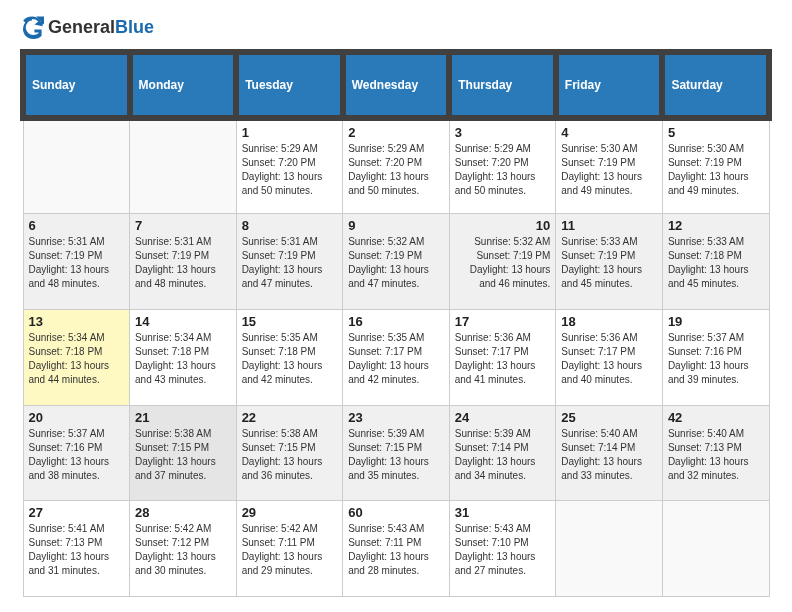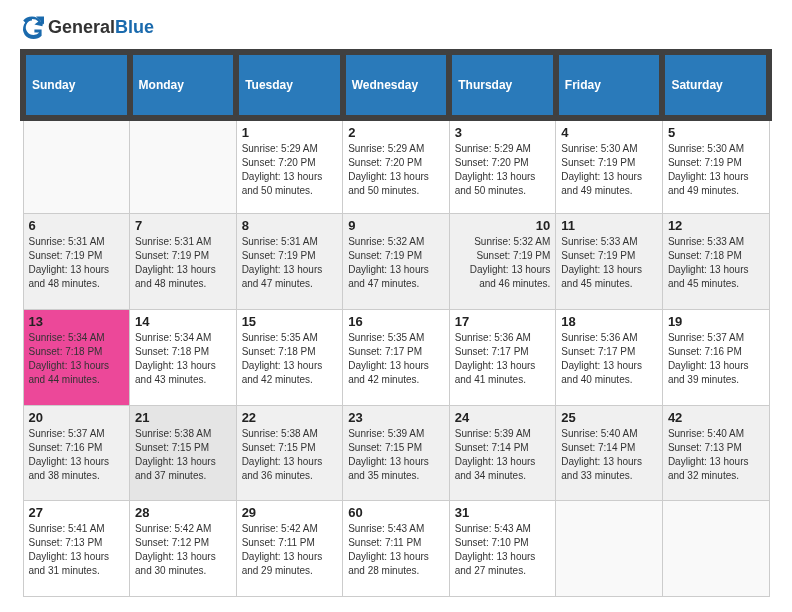--- a/index.html
+++ b/index.html
@@ -172,21 +172,21 @@
           <td style="background: rgb(240, 240, 240);">
             <span class="day-num">11</span>
             <div class="cell-info">Sunrise: 5:33 AM<br>Sunset: 7:19 PM<br>Daylight: 13 hours and 45 minutes.</div>
           </td>
           <td style="background: rgb(240, 240, 240);">
             <span class="day-num">12</span>
             <div class="cell-info">Sunrise: 5:33 AM<br>Sunset: 7:18 PM<br>Daylight: 13 hours and 45 minutes.</div>
           </td>
         </tr>
         <tr>
-          <td style="background: #ec4899;">
+          <td style="background: #fef9c3;">
             <span class="day-num">13</span>
             <div class="cell-info">Sunrise: 5:34 AM<br>Sunset: 7:18 PM<br>Daylight: 13 hours and 44 minutes.</div>
           </td>
           <td style="background: rgb(255, 255, 255);">
             <span class="day-num">14</span>
             <div class="cell-info">Sunrise: 5:34 AM<br>Sunset: 7:18 PM<br>Daylight: 13 hours and 43 minutes.</div>
           </td>
           <td style="background: rgb(255, 255, 255);">
             <span class="day-num">15</span>
             <div class="cell-info">Sunrise: 5:35 AM<br>Sunset: 7:18 PM<br>Daylight: 13 hours and 42 minutes.</div>

